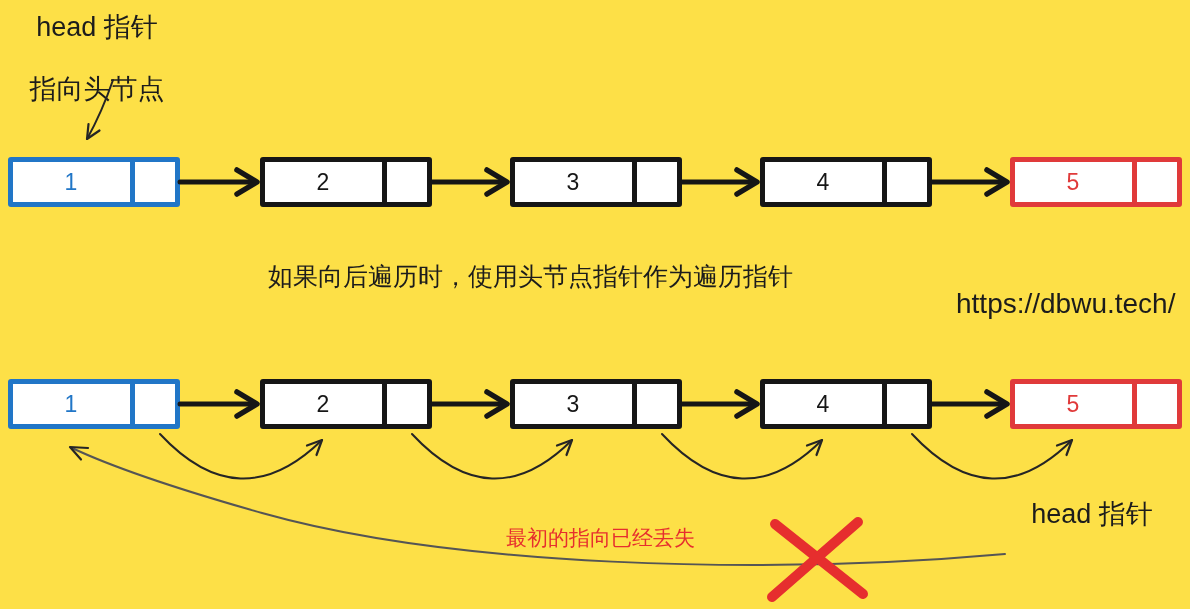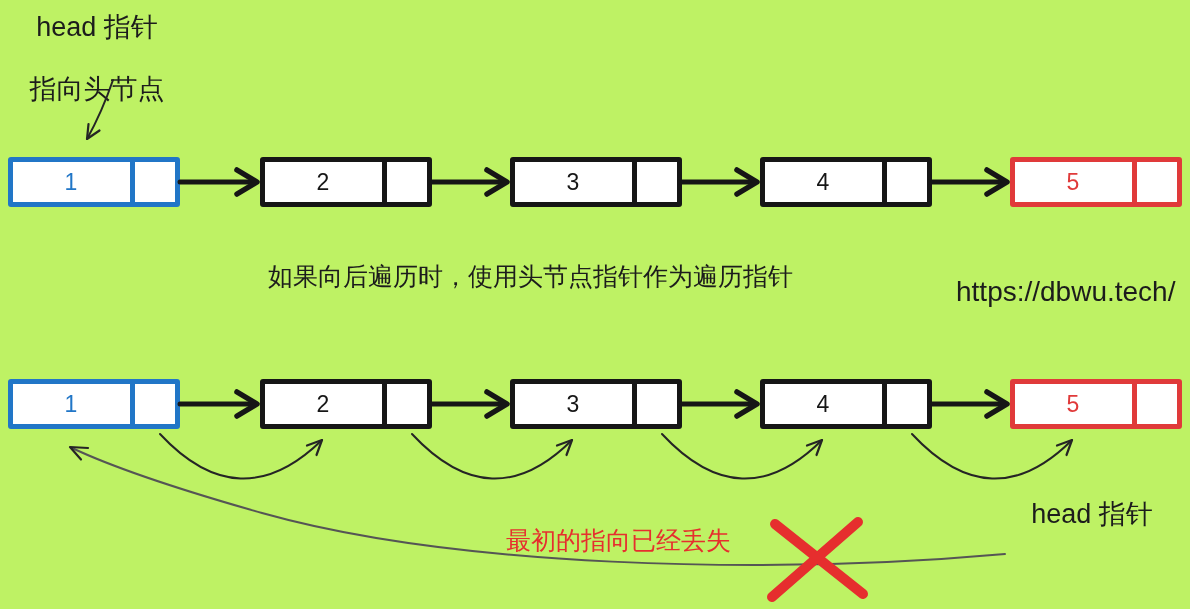--- a/index.html
+++ b/index.html
@@ -1,35 +1,35 @@
 <!DOCTYPE html>
 <html style="--node_blue: #2176c7; --node_red: #e03a3a; --ink: #161616; --lost_red: #e62e2e;"><head>
 <meta charset="utf-8">
 <style>
   html,body{margin:0;padding:0;background:#ffffff;}
   .stage{
-    position:relative;width:1190px;height:609px;background:#bef264;
+    position:relative;width:1190px;height:609px;background:#fde047;
     font-family:"Liberation Sans","DejaVu Sans",sans-serif;color:#1c1c1c;overflow:hidden;
   }
   .arrow-layer{position:absolute;left:0;top:0;width:1190px;height:609px;pointer-events:none;}
   .node{
     position:absolute;width:172px;height:50px;box-sizing:border-box;
     border:5px solid var(--ink);border-radius:3px;background:#fff;display:flex;
   }
   .node--blue{border-color:var(--node_blue);color:var(--node_blue);}
   .node--black{border-color:var(--ink);color:var(--ink);}
   .node--red{border-color:var(--node_red);color:var(--node_red);}
   .node-value{flex:1;display:flex;align-items:center;justify-content:center;
     font-size:23px;font-weight:500;letter-spacing:1px;}
   .node-pointer{width:40px;border-left:5px solid currentColor;}
   .label{position:absolute;white-space:pre-line;}
   .label-head-top{left:4px;top:12px;width:186px;text-align:center;font-size:27px;line-height:31px;}
   .label-explain{left:268px;top:263px;font-size:25px;line-height:27px;}
-  .label-url{left:956px;top:276px;font-size:28px;}
-  .label-lost{left:506px;top:524px;font-size:25px;color:var(--lost_red);}
+  .label-url{left:956px;top:288px;font-size:28px;}
+  .label-lost{left:506px;top:524px;font-size:21px;color:var(--lost_red);}
   .label-head-bottom{left:1012px;top:499px;width:160px;text-align:center;font-size:27px;line-height:30px;}
   .thick{stroke:var(--ink);stroke-width:5;fill:none;stroke-linecap:round;}
   .thickhead{stroke:var(--ink);stroke-width:5.5;fill:none;stroke-linecap:round;stroke-linejoin:round;}
   .thin{stroke:#252525;stroke-width:2;fill:none;stroke-linecap:round;}
   .thinhead{stroke:#252525;stroke-width:2.2;fill:none;stroke-linecap:round;stroke-linejoin:round;}
   .longline{stroke:#555555;stroke-width:2;fill:none;stroke-linecap:round;}
   .cross{stroke:var(--lost_red);stroke-width:10;fill:none;stroke-linecap:round;}
 </style>
 </head>
 <body>

